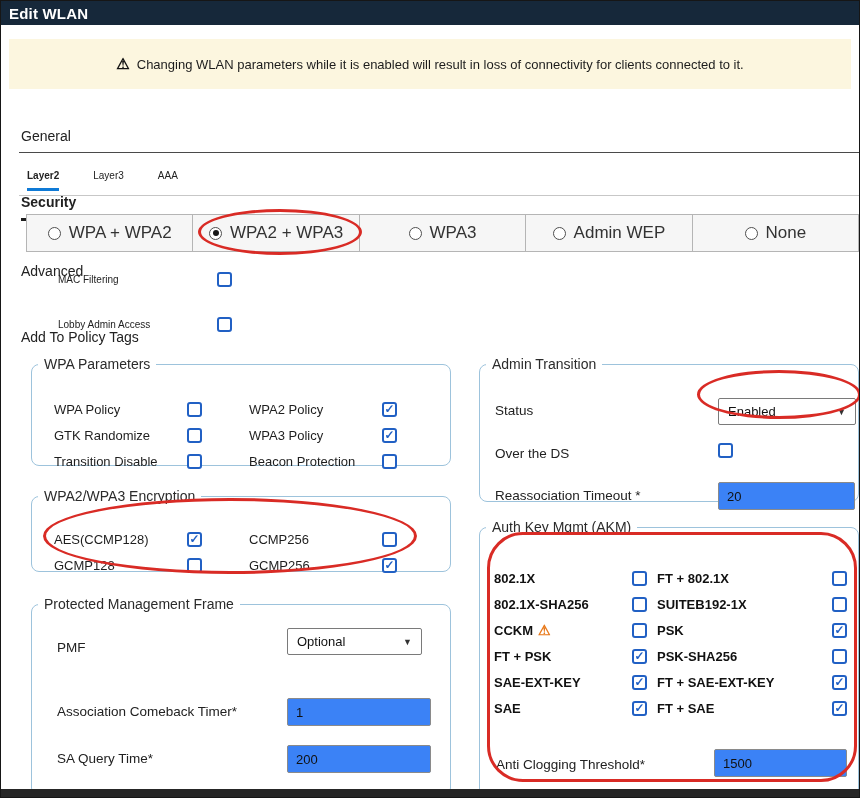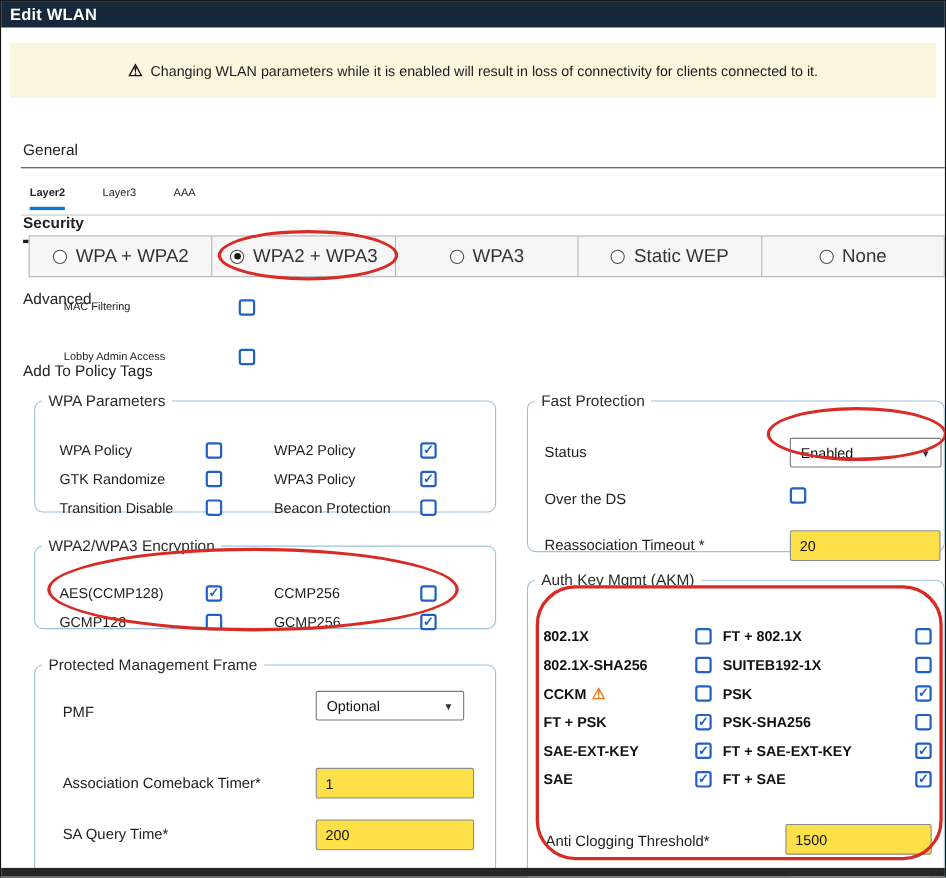--- a/index.html
+++ b/index.html
@@ -43,21 +43,21 @@
   .g1 .c1{width:133px;}
   .g1 .c2{width:133px;margin-left:47px;}
   .akm .cbrow{padding-left:14px;}
   .akm .c1{width:138px;display:flex;align-items:center;gap:5px;font-weight:bold;color:#111;}
   .akm .c2{width:175px;margin-left:10px;font-weight:bold;color:#111;}
   .cckm-warn{color:#e87818;font-size:14px;font-weight:bold;}
 
   .dropdown{position:absolute;background:#fff;border:1px solid #7a7a7a;border-radius:2px;
     display:flex;align-items:center;justify-content:space-between;padding:0 9px;font-size:13px;color:#111;cursor:pointer;}
   .caret{font-size:9px;color:#333;}
-  .txt-input{position:absolute;background:#fde047;border:1px solid #8a8a8a;border-radius:2px;
+  .txt-input{position:absolute;background:#3b82f6;border:1px solid #8a8a8a;border-radius:2px;
     padding:0 8px;font-size:13px;color:#111;font-family:"Liberation Sans",sans-serif;}
   .field-label{position:absolute;font-size:13.5px;color:#222;}
 
   .ann{position:absolute;border:3px solid #d92b25;pointer-events:none;z-index:10;background:transparent;}
   .ann-ellipse{border-radius:50%;}
   .ann-round{border-radius:36px;}
 
   .bottombar{position:absolute;left:0;bottom:0;width:100%;height:8px;background:#262626;z-index:20;}
   .partial-box{position:absolute;background:#fff;border:1px solid #8a8a8a;border-radius:2px;}
 </style>
@@ -98,21 +98,21 @@
     <div class="segment">
       <span class="radio checked"></span>
       <span>WPA2 + WPA3</span>
     </div>
     <div class="segment">
       <span class="radio"></span>
       <span>WPA3</span>
     </div>
     <div class="segment">
       <span class="radio"></span>
-      <span>Static WEP</span>
+      <span>Admin WEP</span>
     </div>
     <div class="segment">
       <span class="radio"></span>
       <span>None</span>
     </div>
   </div>
 
   <span class="toggle-label" style="left:57px;top:273px;">MAC Filtering</span>
   <span class="cb abs" style="left:216px;top:271px;"></span>
   <span class="toggle-label" style="left:57px;top:318px;">Lobby Admin Access</span>
@@ -136,21 +136,21 @@
       <div class="cbrow">
         <span class="c1">Transition Disable</span>
         <span class="cb"></span>
         <span class="c2">Beacon Protection</span>
         <span class="cb"></span>
       </div>
     </div>
   </fieldset>
 
   <fieldset style="left:478px;top:355px;width:380px;height:146px;">
-    <legend>Fast Protection</legend>
+    <legend>Admin Transition</legend>
     <span class="field-label" style="left:15px;top:31px;">Status</span>
     <div class="dropdown" style="left:238px;top:26px;width:138px;height:27px;">
       <span>Enabled</span>
       <span class="caret">▼</span>
     </div>
     <span class="field-label" style="left:15px;top:74px;">Over the DS</span>
     <span class="cb abs" style="left:238px;top:71px;"></span>
     <span class="field-label" style="left:15px;top:116px;">Reassociation Timeout *</span>
     <input class="txt-input" style="left: 238px; top: 110px; width: 137px; height: 28px;" value="20">
   </fieldset>

